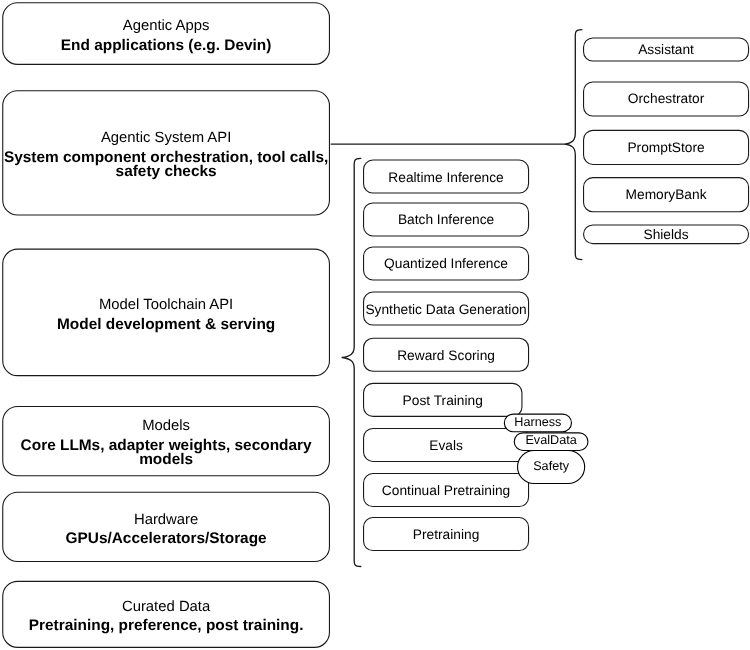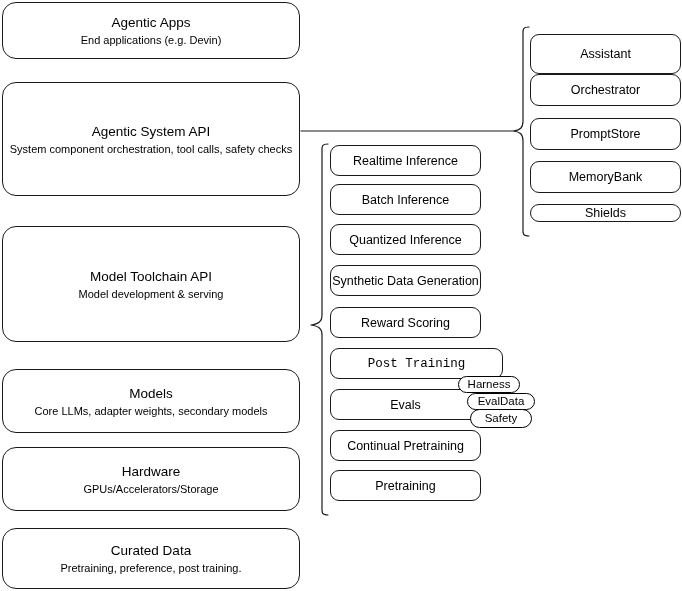--- a/index.html
+++ b/index.html
@@ -37,24 +37,25 @@
   }
   .layer-box {
     border-radius: 14px;
   }
   .layer-title {
     font-size: 13.5px;
     line-height: 17px;
     color: #000;
   }
   .layer-sub {
-    font-size: 11px;
+    font-size: 14px;
     line-height: 13px;
     color: #000;
     margin-top: 3px;
+    font-weight: bold;
   }
   .mid-box, .right-box {
     border-radius: 9px;
     font-size: 12.5px;
     line-height: 16px;
   }
   .pill {
     position: absolute;
     box-sizing: border-box;
     background: #ffffff;
@@ -135,44 +136,44 @@
   </div>
   <div class="box mid-box" style="left:330px; top:224px; width:151px; height:31px;">
     <span>Quantized Inference</span>
   </div>
   <div class="box mid-box" style="left:330px; top:265px; width:151px; height:31px;">
     <span>Synthetic Data Generation</span>
   </div>
   <div class="box mid-box" style="left:330px; top:307px; width:151px; height:31px;">
     <span>Reward Scoring</span>
   </div>
-  <div class="box mid-box" style="left:330px; top:348px; width:173px; height:31px;font-family:Liberation Mono, monospace;">
+  <div class="box mid-box" style="left:330px; top:348px; width:145px; height:31px;">
     <span>Post Training</span>
   </div>
   <div class="box mid-box" style="left:330px; top:389px; width:151px; height:31px;">
     <span>Evals</span>
   </div>
   <div class="box mid-box" style="left:330px; top:430px; width:151px; height:31px;">
     <span>Continual Pretraining</span>
   </div>
   <div class="box mid-box" style="left:330px; top:470px; width:151px; height:31px;">
     <span>Pretraining</span>
   </div>
 
   <div class="pill" style="left:458px; top:376px; width:62px; height:17px;">
     <span>Harness</span>
   </div>
   <div class="pill" style="left:467px; top:393px; width:68px; height:17px;">
     <span>EvalData</span>
   </div>
-  <div class="pill" style="left:470px; top:409px; width:62px; height:19px;">
+  <div class="pill" style="left:470px; top:409px; width:62px; height:31px;">
     <span>Safety</span>
   </div>
 
-  <div class="box right-box" style="left:530px; top:34px; width:151px; height:40px;">
+  <div class="box right-box" style="left:530px; top:34px; width:151px; height:22px;">
     <span>Assistant</span>
   </div>
   <div class="box right-box" style="left:530px; top:74px; width:151px; height:32px;">
     <span>Orchestrator</span>
   </div>
   <div class="box right-box" style="left:530px; top:118px; width:151px; height:32px;">
     <span>PromptStore</span>
   </div>
   <div class="box right-box" style="left:530px; top:161px; width:151px; height:32px;">
     <span>MemoryBank</span>

